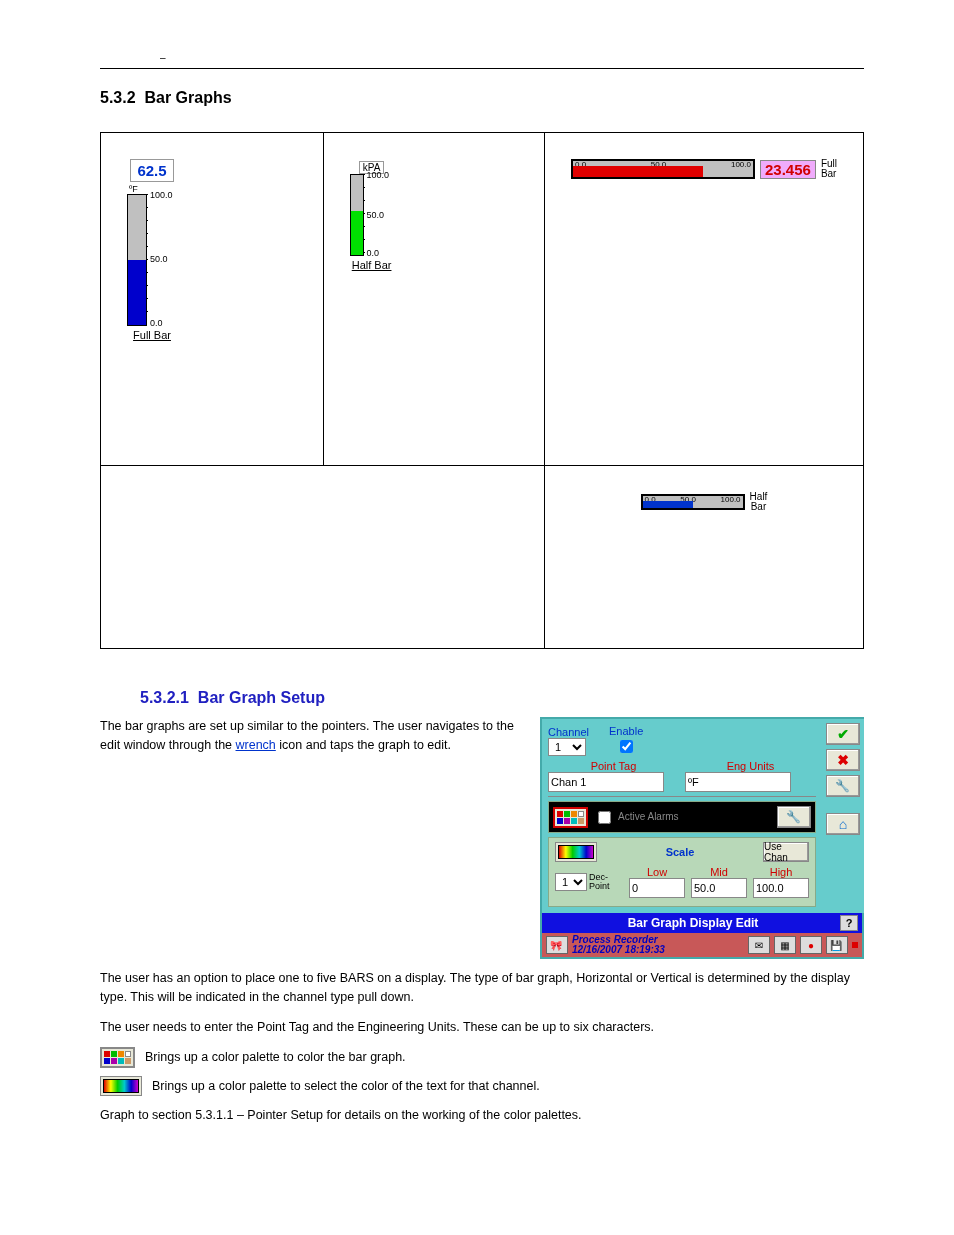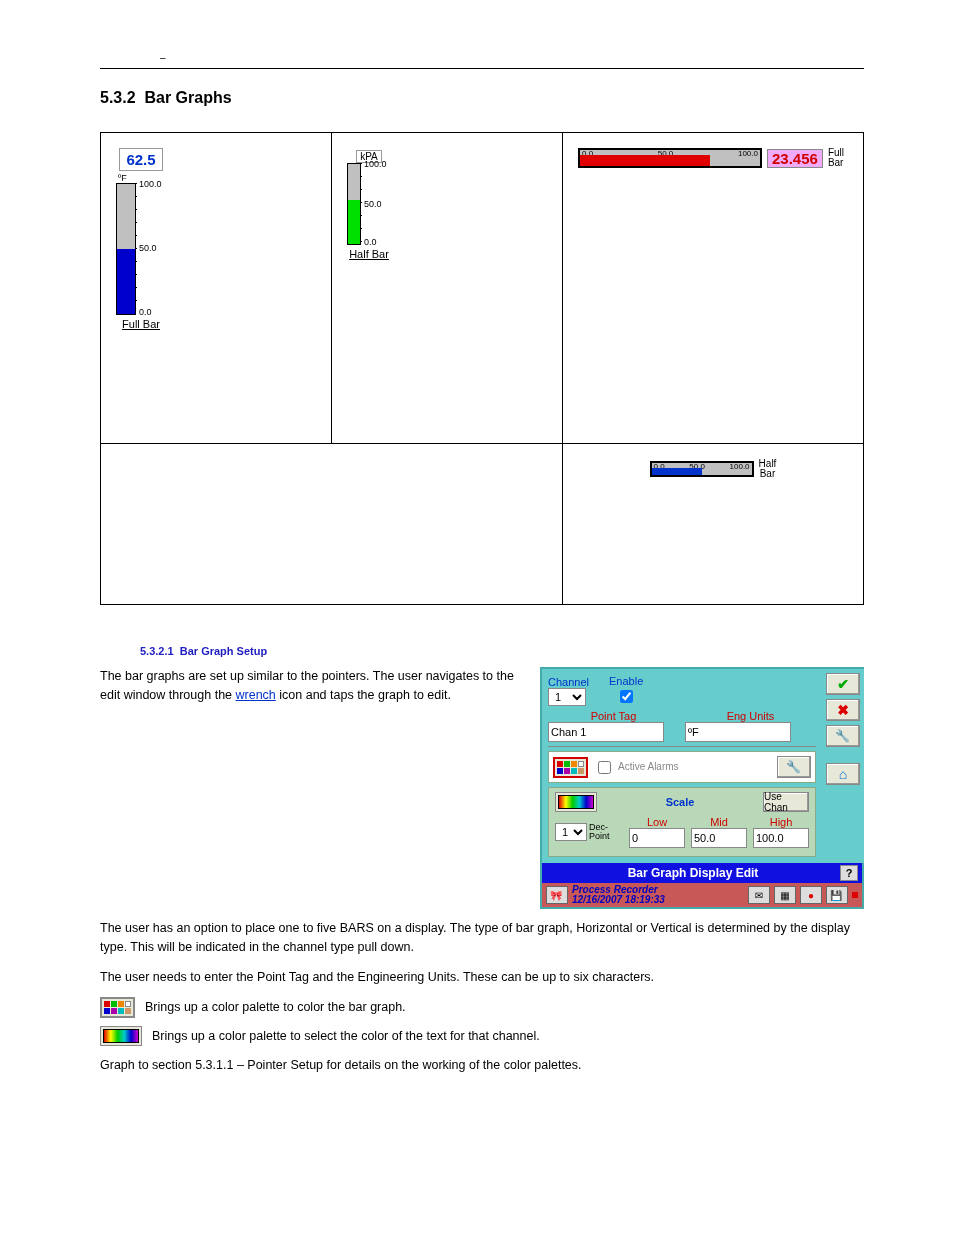--- a/index.html
+++ b/index.html
@@ -34,21 +34,21 @@
   }
   .bars-table {
     border: 1.5px solid #000;
     border-collapse: collapse;
     width: 100%;
     margin: 0 0 40px 0;
   }
   .bars-table td {
     border: 1.5px solid #000;
     vertical-align: top;
-    padding: 15px;
+    padding: 26px;
   }
   .cell-a { width: 200px; height: 280px; }
   .cell-b { width: 200px; }
   .cell-c { }
   .cell-d { height: 130px; }
 
   
   .vbar-full {
     display: inline-block;
     text-align: center;
@@ -136,21 +136,21 @@
   .hbar-fill-red { position:absolute; left:0; top:5px; bottom:0; background:#e00000; width:72%; }
   .hbar-fill-blue-h { position:absolute; left:0; top:5px; bottom:0; background:#0033cc; width:50%; }
   .hbar-val { color:#d00000; font-weight:bold; font-size:15px; border:1px solid #888; padding:0 4px; background:#f0abfc;}
   .hbar-label { font-size:10px; line-height:1; }
 
   .hbar-half .hbar-box { width: 100px; height: 12px; }
 
   .subheader {
     color: #2020c0;
     font-weight: bold;
-    font-size: 11px;
+    font-size: 16px;
     margin: 10px 0 10px 40px;
   }
 
   .setup-row {
     display: flex;
     gap: 20px;
     align-items: flex-start;
   }
   .setup-text {
     flex: 1;
@@ -351,21 +351,21 @@
             <div style="flex:1;">
               <div class="lbl-red" style="text-align:center;">Point Tag</div>
               <input type="text" class="txt" style="width: 110px;" value="Chan 1">
             </div>
             <div style="flex:1;">
               <div class="lbl-red" style="text-align:center;">Eng Units</div>
               <input type="text" class="txt" style="width: 100px;" value="ºF">
             </div>
           </div>
           <div class="dialog-mid-sep"></div>
-          <div class="row" style="background:#ffffff; padding:4px; border:1px solid #8a8;">
+          <div class="row" style="background:#000000; padding:4px; border:1px solid #8a8;">
             <div class="palette-btn">
               <div class="palette-grid">
                 <span class="c1"></span>
                   <span class="c2"></span>
                   <span class="c3"></span>
                   <span class="c4"></span>
                 <span class="c5"></span>
                   <span class="c6"></span>
                   <span class="c7"></span>
                   <span class="c8"></span>

